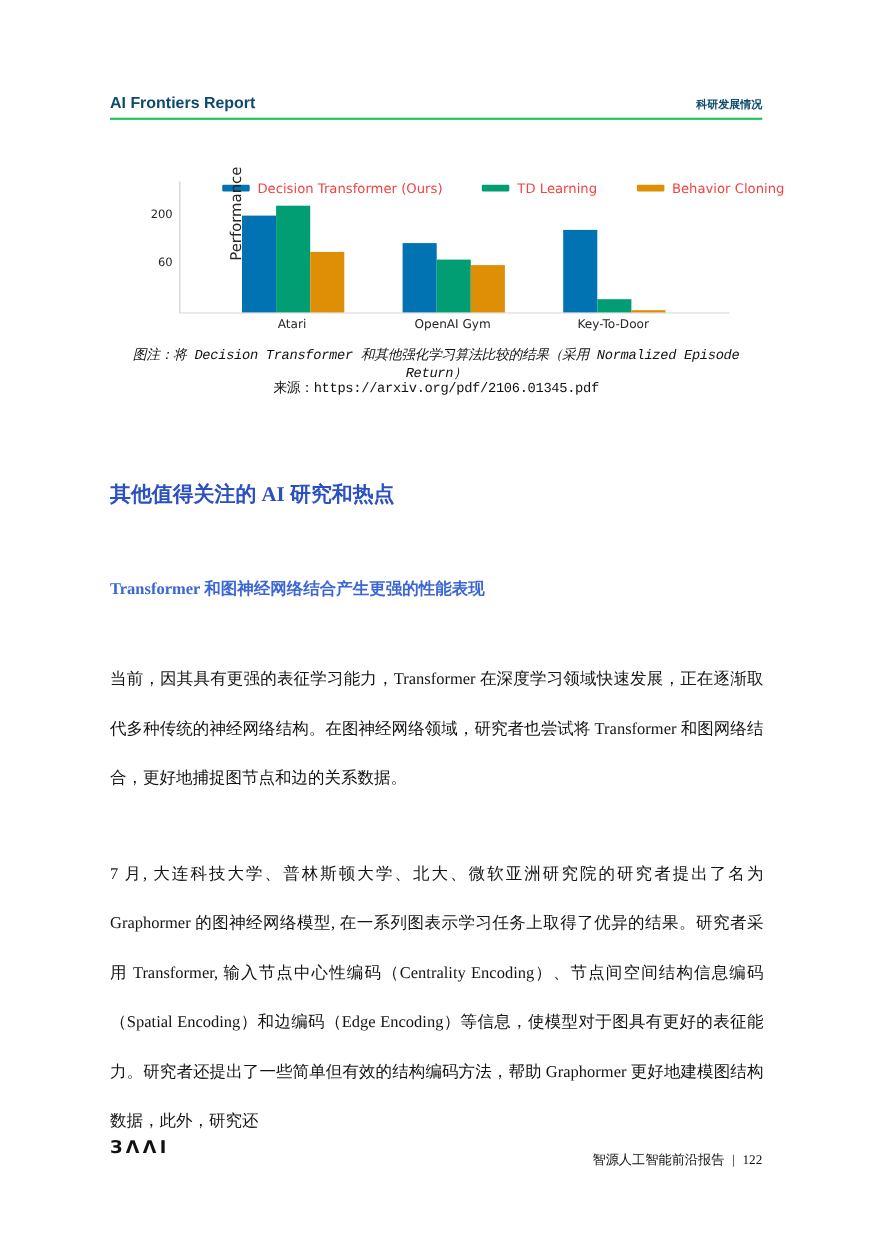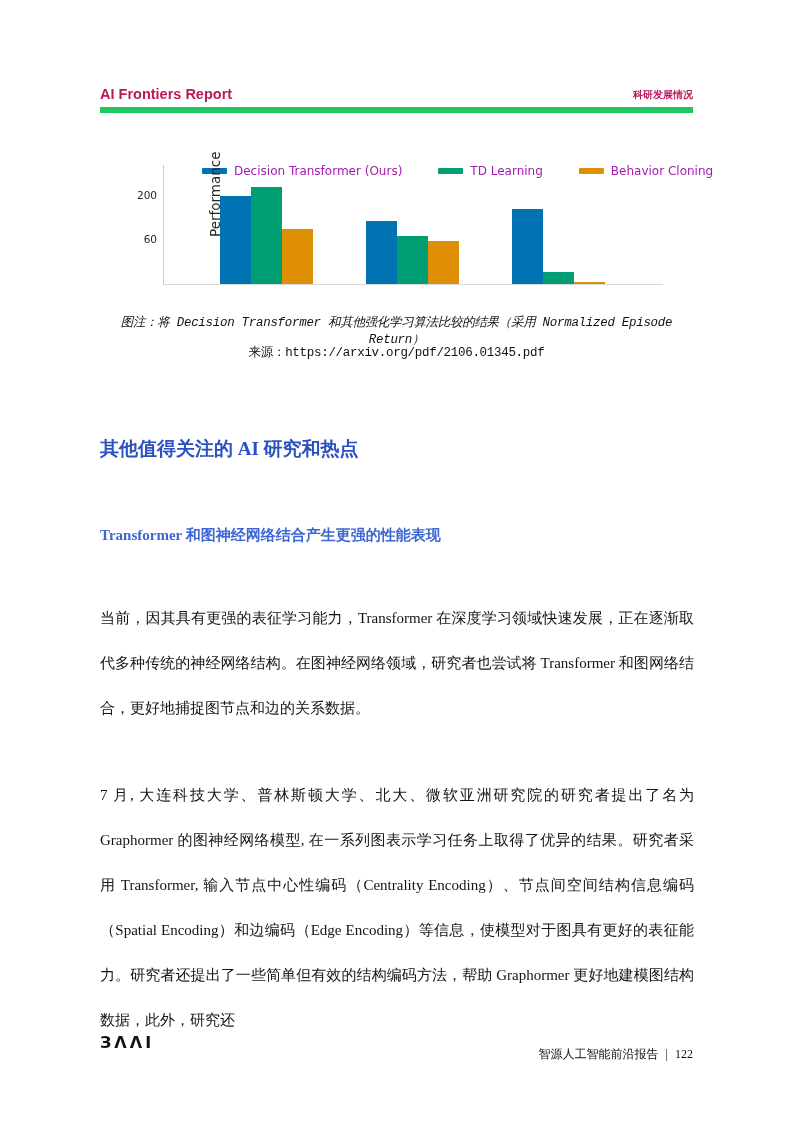--- a/index.html
+++ b/index.html
@@ -10,33 +10,33 @@
     font-family: "Liberation Serif", "DejaVu Serif", serif;
     color: #1a1a1a;
     overflow: hidden;
   }
 
   
   .page-header {
     position: absolute; top: 86px; left: 100px; right: 100px;
     display: flex; justify-content: space-between; align-items: flex-end;
     padding-bottom: 5px;
-    border-bottom: 6px solid #22c55e;
+    border-bottom: 2px solid #22c55e;
     font-family: "Liberation Sans", "DejaVu Sans", sans-serif;
-    font-weight: bold; font-size: 14.5px; color: #be185d;
+    font-weight: bold; font-size: 14.5px; color: #0c4a6e;
   }
   .page-header .hdr-right { font-family: Liberation Sans, sans-serif; font-size: 10px; }
 
   
   .chart { position: absolute; top: 160px; left: 110px; width: 580px; height: 146px; }
   .chart .legend {
     position: absolute; top: 4px; left: 92px;
     display: flex; align-items: center; gap: 36px;
     font-family: "DejaVu Sans", "Liberation Sans", sans-serif;
-    font-size: 12px; color: #a21caf; white-space: nowrap;
+    font-size: 12px; color: #ef4444; white-space: nowrap;
   }
   .legend-item { display: flex; align-items: center; gap: 7px; }
   .legend-swatch { width: 25px; height: 6px; border-radius: 1px; display: inline-block; }
 
   .chart .plot {
     position: absolute; left: 53px; top: 5px; width: 500px; height: 120px;
     border-left: 1.5px solid #cccccc; border-bottom: 1.5px solid #d9d9d9;
     display: flex; align-items: flex-end; padding-left: 56px; gap: 53px;
   }
   .bar-group { display: flex; align-items: flex-end; height: 100%; }
@@ -139,20 +139,25 @@
         <div class="bar" style="height: 52.6316%; background: rgb(1, 115, 178);"></div>
         <div class="bar" style="height: 40.6015%; background: rgb(2, 158, 115);"></div>
         <div class="bar" style="height: 36.0902%; background: rgb(222, 143, 5);"></div>
       </div>
       <div class="bar-group">
         <div class="bar" style="height: 63.1579%; background: rgb(1, 115, 178);"></div>
         <div class="bar" style="height: 9.77444%; background: rgb(2, 158, 115);"></div>
         <div class="bar" style="height: 1.50376%; background: rgb(222, 143, 5);"></div>
       </div>
     </div>
+  <div class="xlabels">
+      <span class="xlabel-cell">Atari</span>
+      <span class="xlabel-cell">OpenAI Gym</span>
+      <span class="xlabel-cell">Key-To-Door</span>
+    </div>
 </div>
 
 <div class="fig-caption">图注：将 Decision Transformer 和其他强化学习算法比较的结果（采用 Normalized Episode Return）</div>
 <div class="fig-source">
   <span>来源：</span><a href="#">https://arxiv.org/pdf/2106.01345.pdf</a>
 </div>
 
 <h1 class="section-heading">其他值得关注的 AI 研究和热点</h1>
 <h2 class="sub-heading">Transformer 和图神经网络结合产生更强的性能表现</h2>
 

